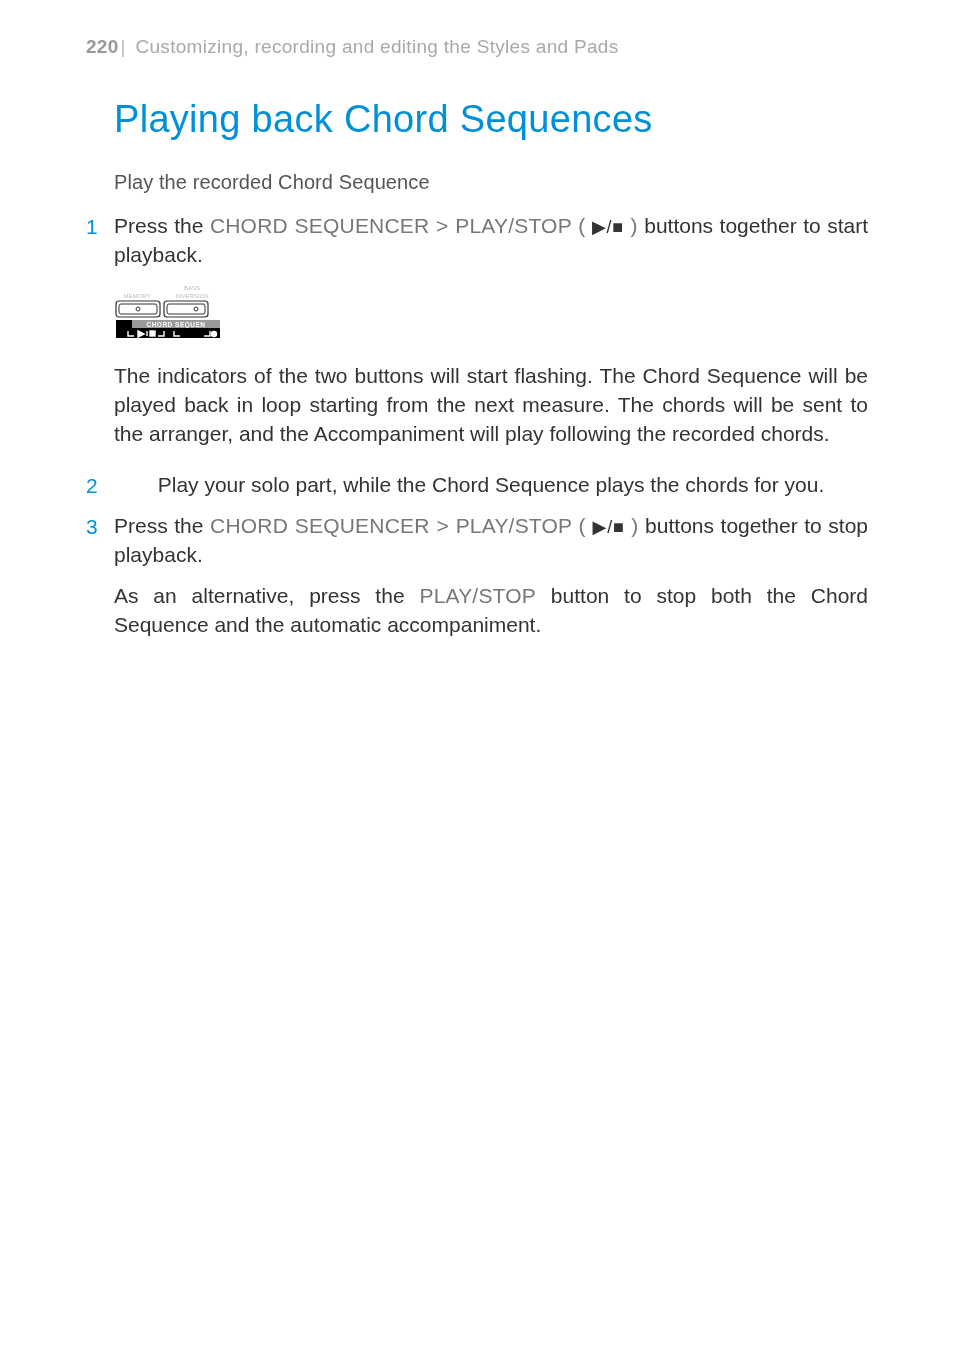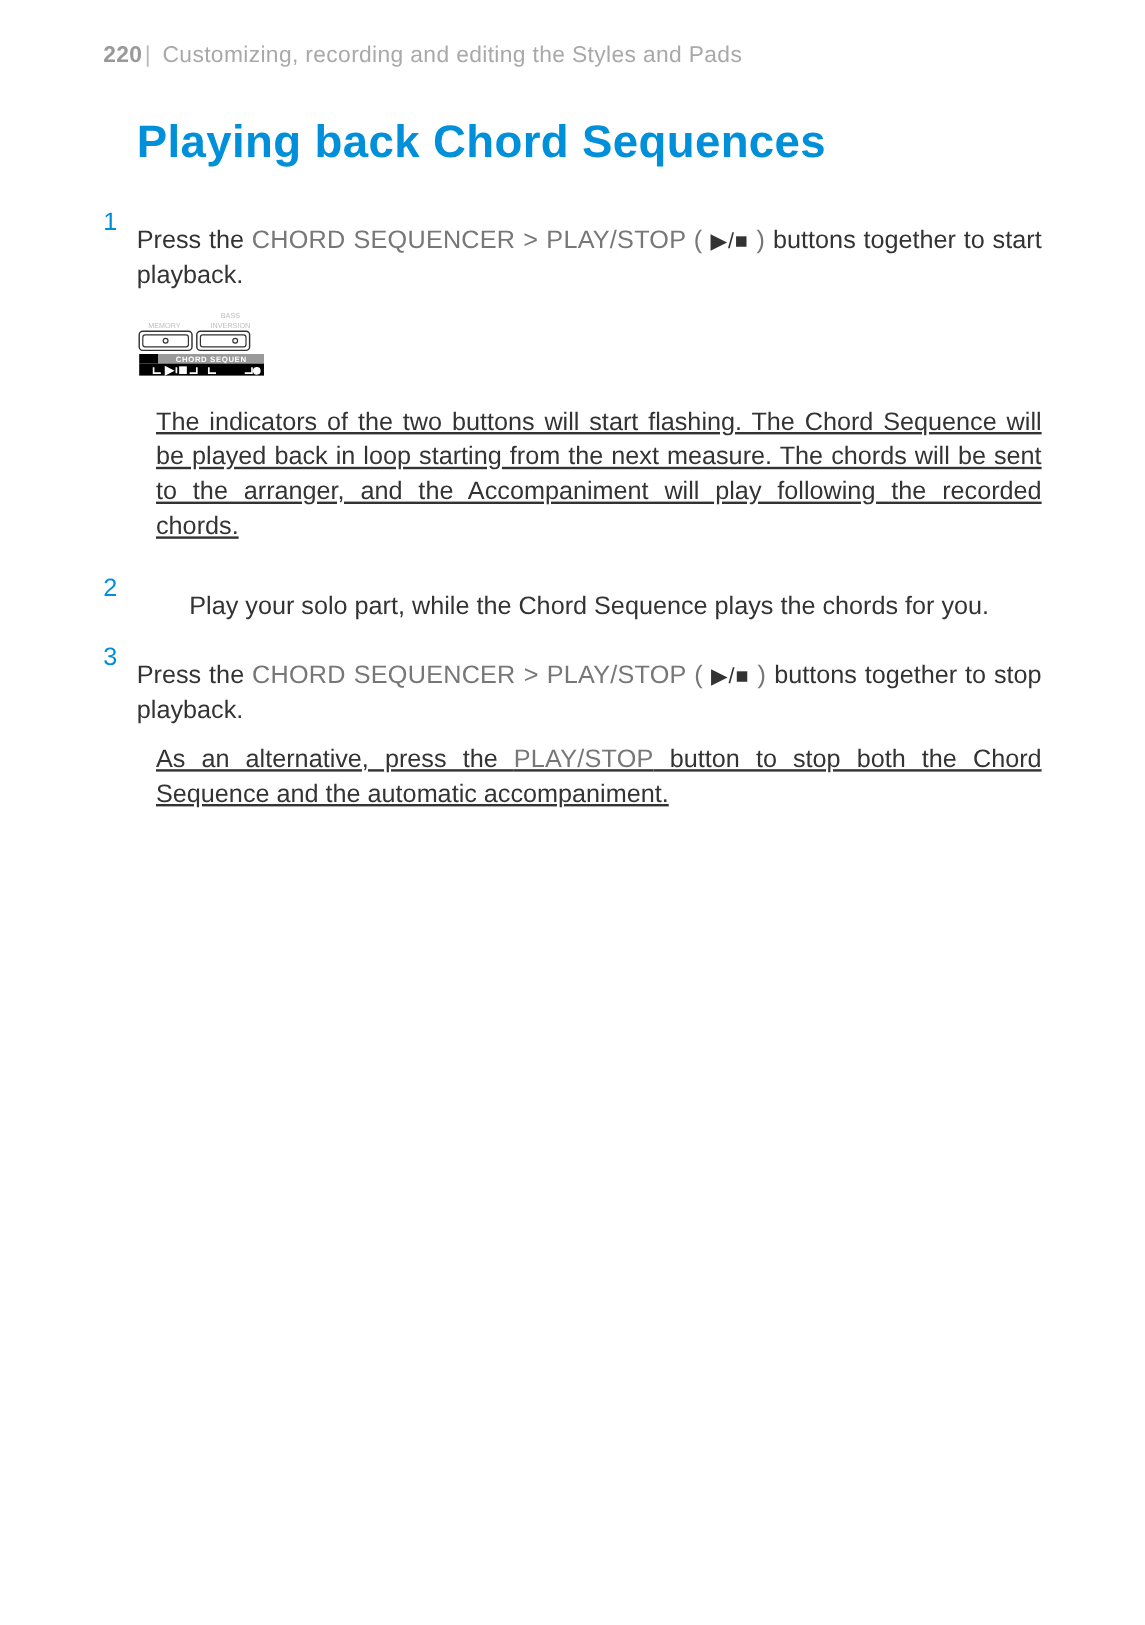--- a/index.html
+++ b/index.html
@@ -28,21 +28,21 @@
     font-weight: 700;
     color: #999999;
   }
   .divider {
     color: #bbbbbb;
     margin: 0 4px 0 2px;
   }
   h1.title {
     color: #0090d9;
     font-size: 38px;
-    font-weight: 700;
+    font-weight: 400;
     letter-spacing: 0.3px;
     margin: 0 0 30px 28px;
     text-align: left;
   }
   .intro {
     margin: 0 0 40px 28px;
     font-size: 21px;
     line-height: 1.38;
     color: #333333;
   }
@@ -64,56 +64,55 @@
     color: #0090d9;
     font-size: 21px;
     line-height: 1.4;
     text-align: left;
   }
   .step-body {
     flex: 1;
     font-size: 21px;
     line-height: 1.38;
     color: #333333;
-    margin-top: 16px;
   }
   .ui {
     color: #777777;
     letter-spacing: 0.2px;
   }
   .glyph {
     color: #333333;
     font-size: 18px;
   }
   .follow {
-    margin: 0 0 22px 44px;
+    margin: 0 0 22px 28px;
     font-size: 21px;
     line-height: 1.38;
     color: #333333;
-    text-decoration: underline;
   }
   .illus {
     margin: 8px 0 18px 28px;
     text-align: left;
     user-select: none;
   }
 </style>
 </head>
 <body>
 
 <div class="page">
 
   <div class="header-line">
     <span class="page-num">220</span><span class="divider">|</span>
     <span>Customizing, recording and editing the Styles and Pads</span>
   </div>
 
   <h1 class="title">Playing back Chord Sequences</h1>
 
 
+  <div class="subhead">Play the recorded Chord Sequence</div>
 
   <div class="step">
     <div class="step-num">1</div>
     <div class="step-body">
       <span>Press the </span><span class="ui">CHORD SEQUENCER &gt; PLAY/STOP (&nbsp;</span><span class="glyph">▶/■</span><span class="ui">&nbsp;)</span><span> buttons together to start playback.</span>
     </div>
   </div>
 
   <div class="illus">
     <svg width="112" height="58" viewBox="0 0 112 58">

